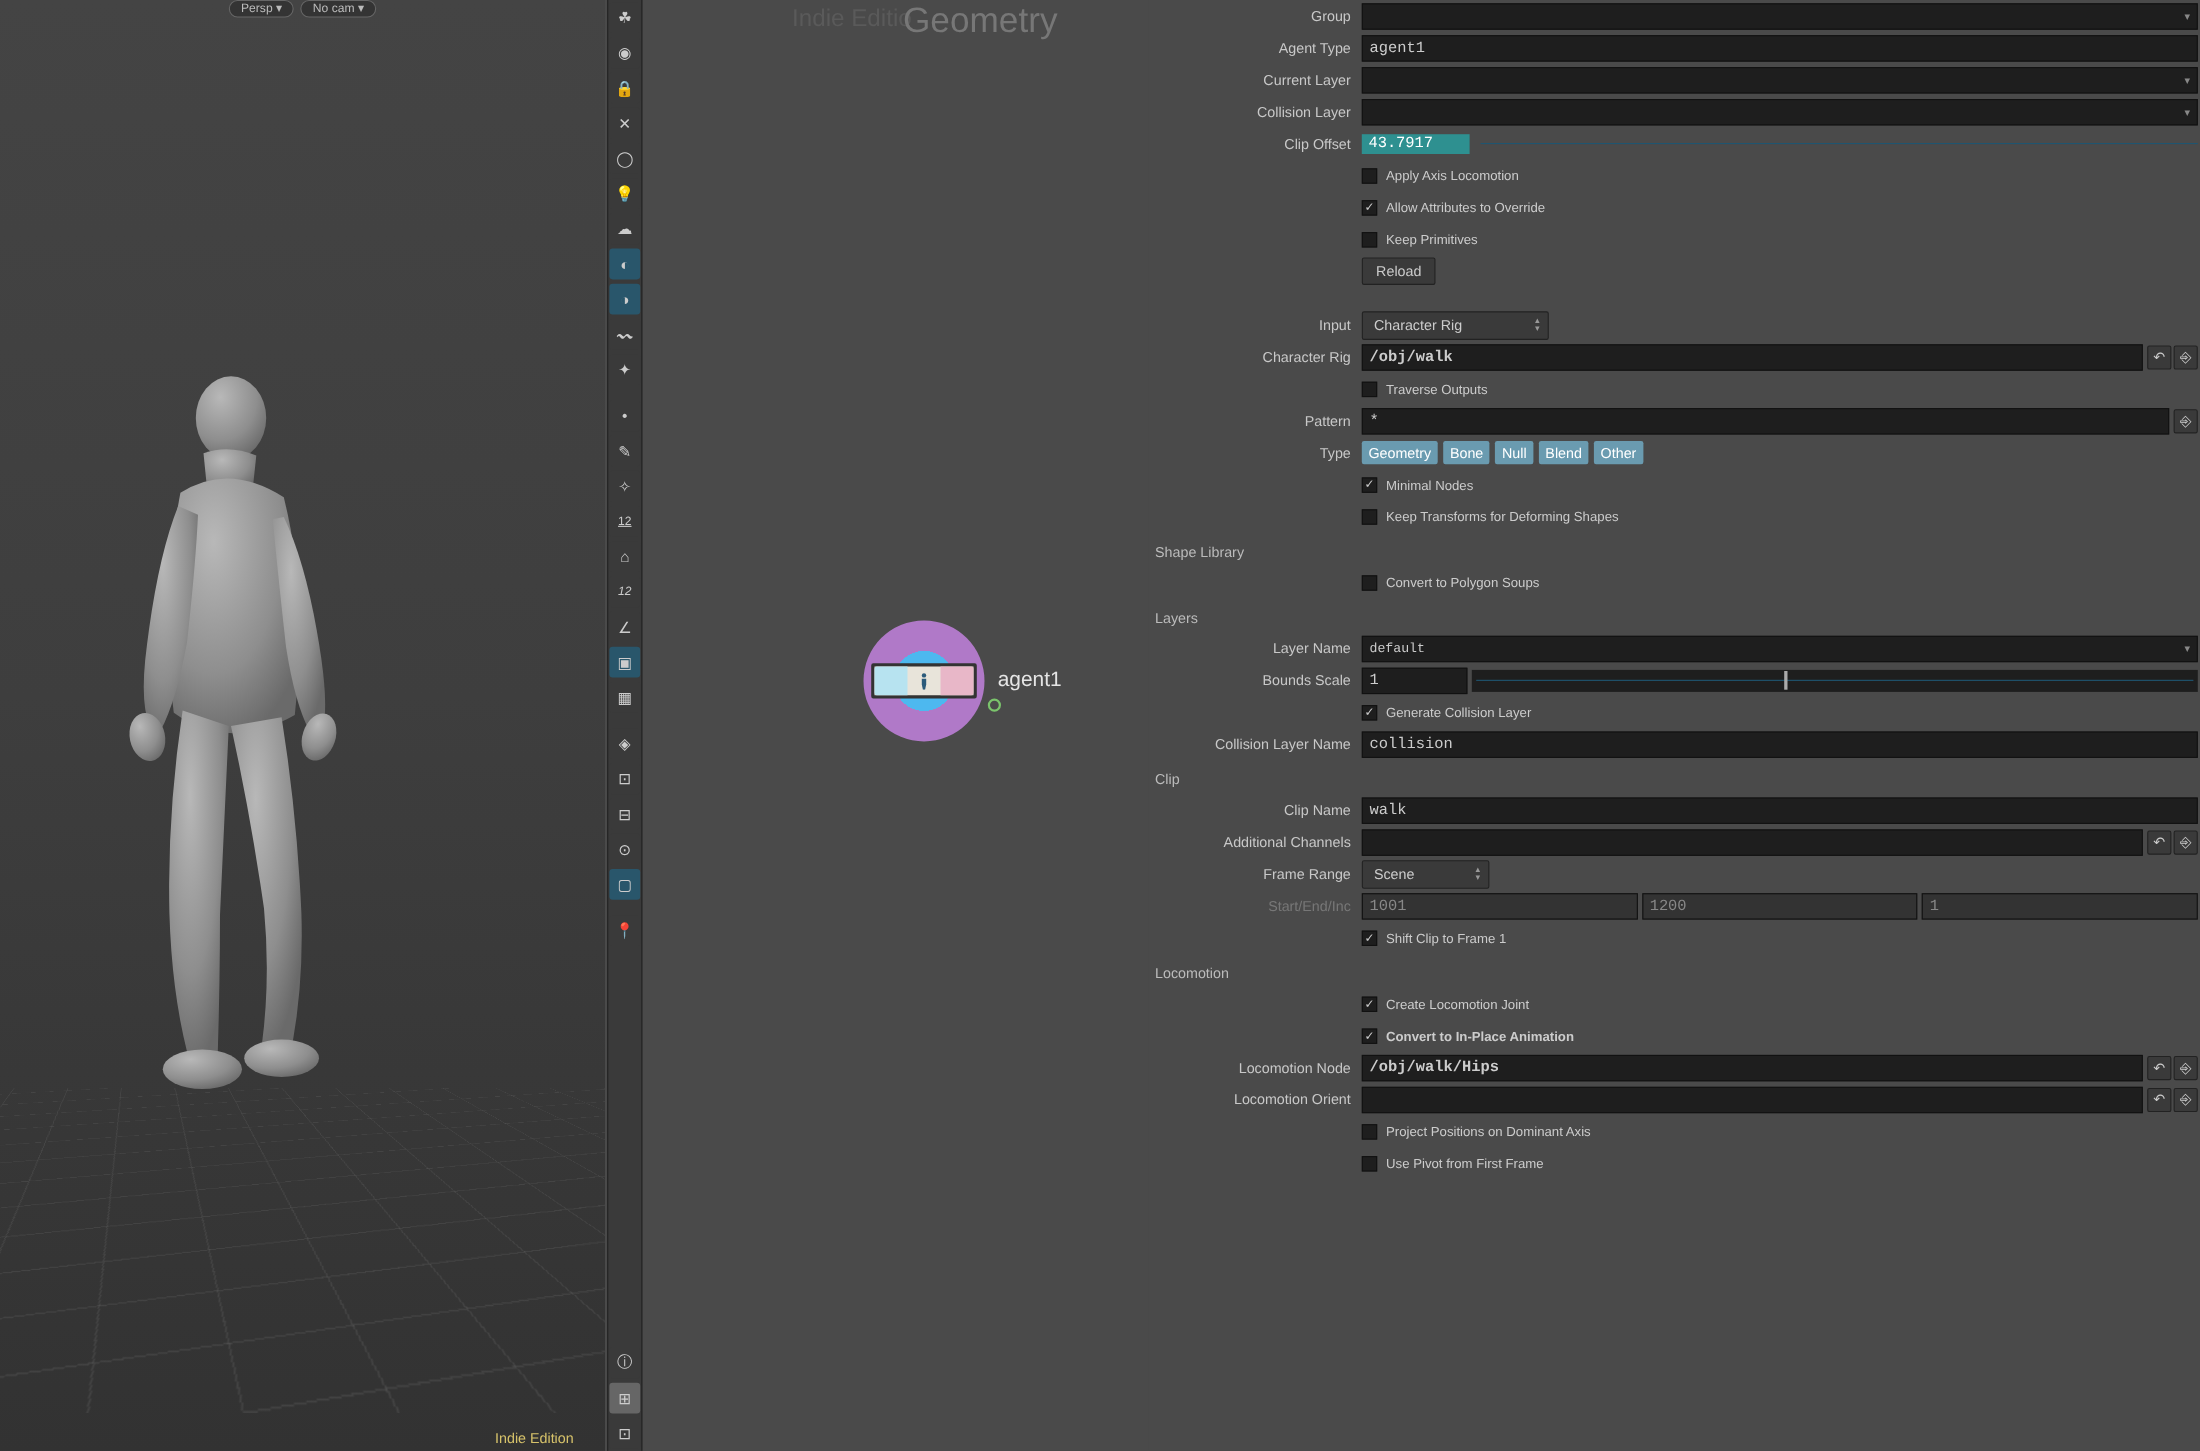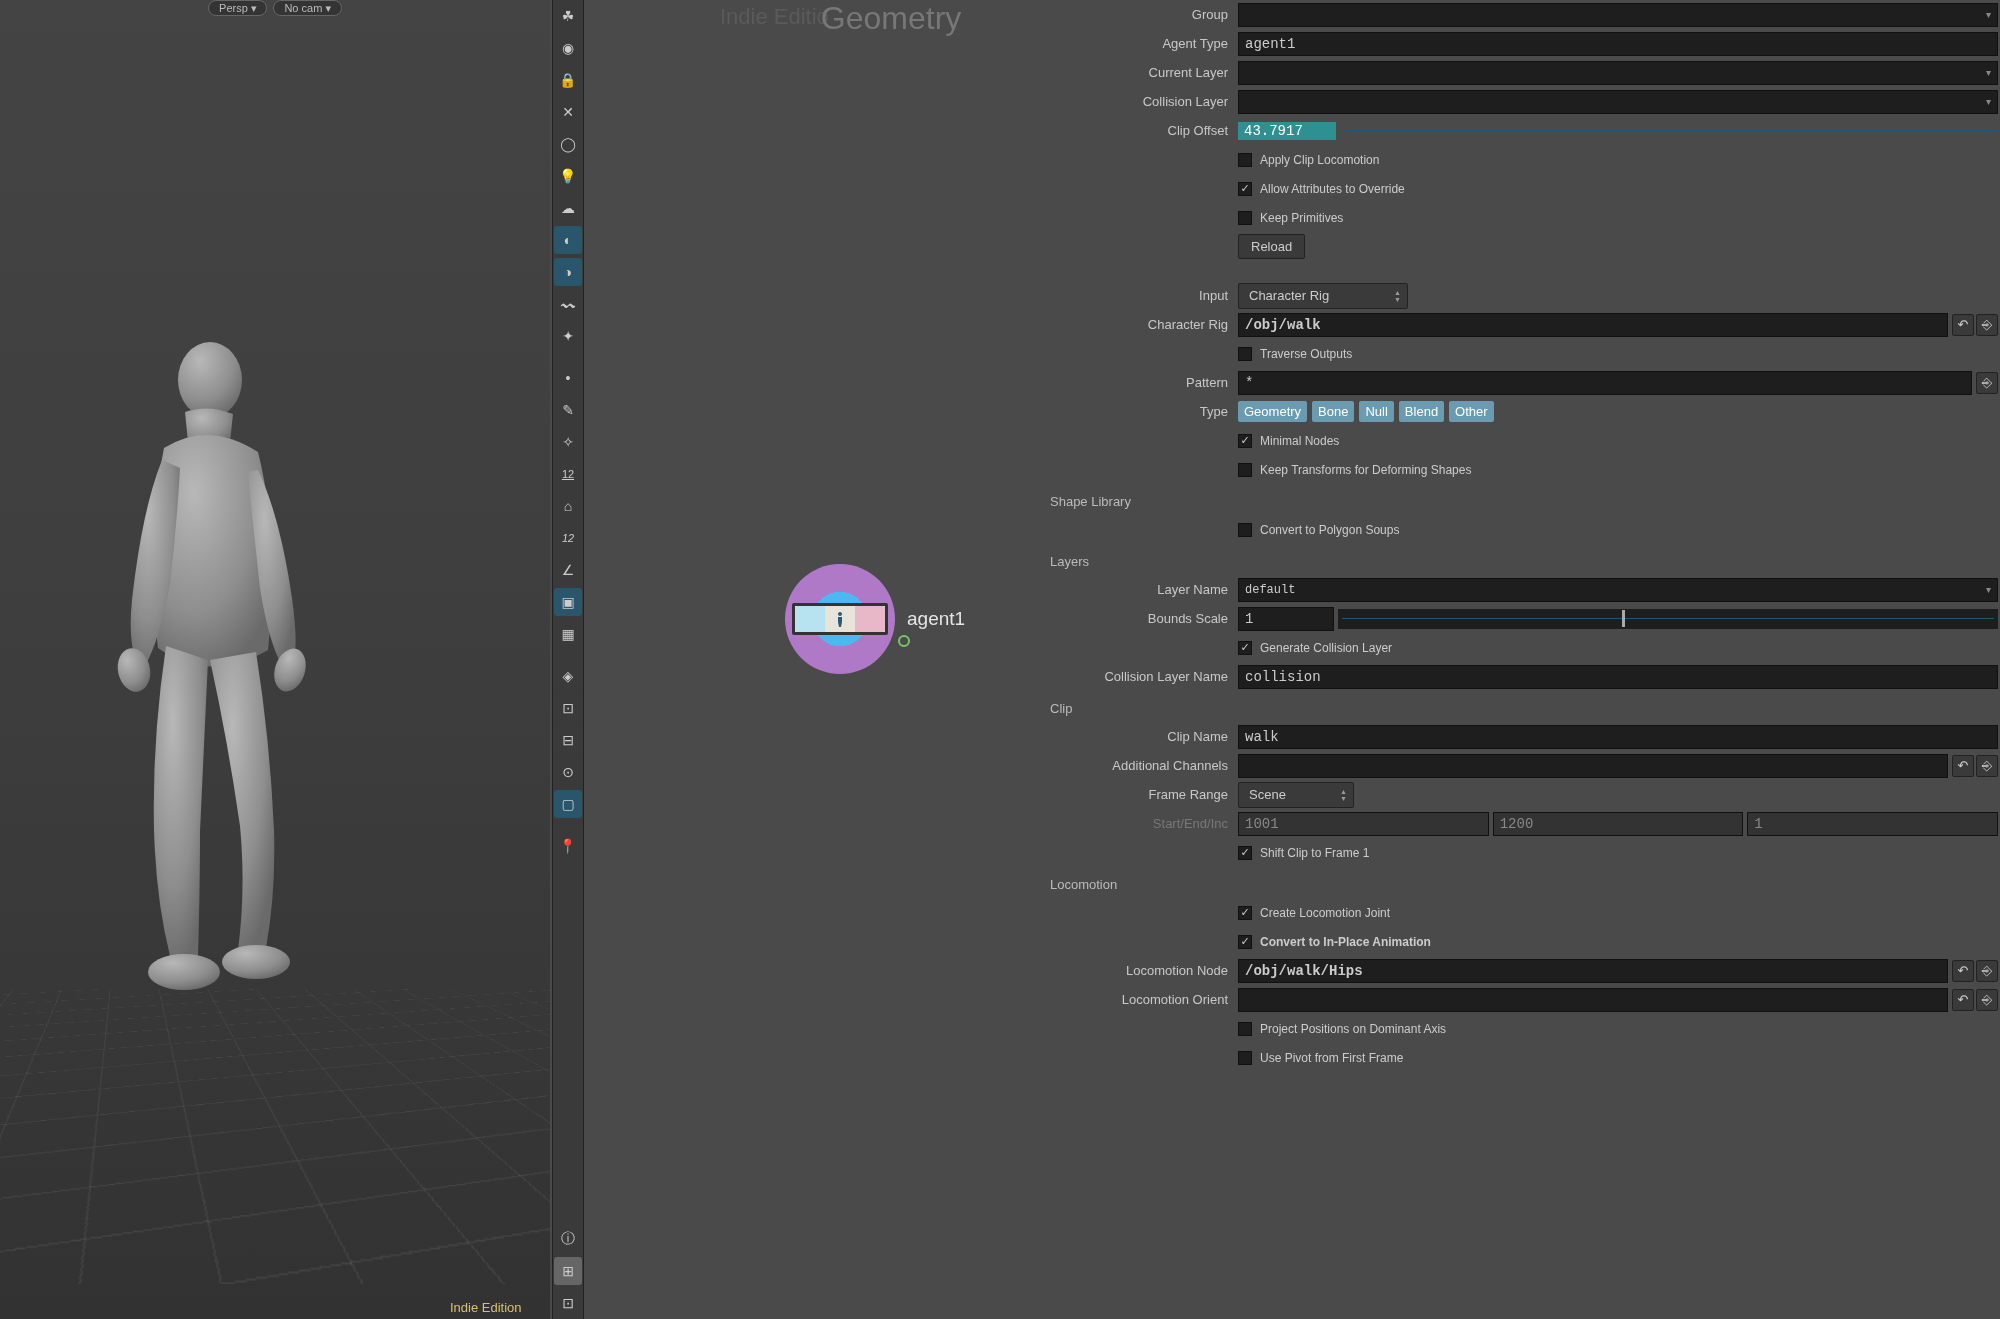--- a/index.html
+++ b/index.html
@@ -271,21 +271,21 @@
       <input class="val" value="43.7917" style="">
       <div class="slider-track"></div>
     </div>
   </div>
 
   <div class="param-row">
       <span class="lbl"></span>
       <div class="field">
         <label class="chk">
           <span class="box"></span>
-          <span>Apply Clip Locomotion</span>
+          <span>Apply Axis Locomotion</span>
         </label>
       </div>
     </div>
   <div class="param-row">
       <span class="lbl"></span>
       <div class="field">
         <label class="chk">
           <span class="box on"></span>
           <span>Allow Attributes to Override</span>
         </label>

